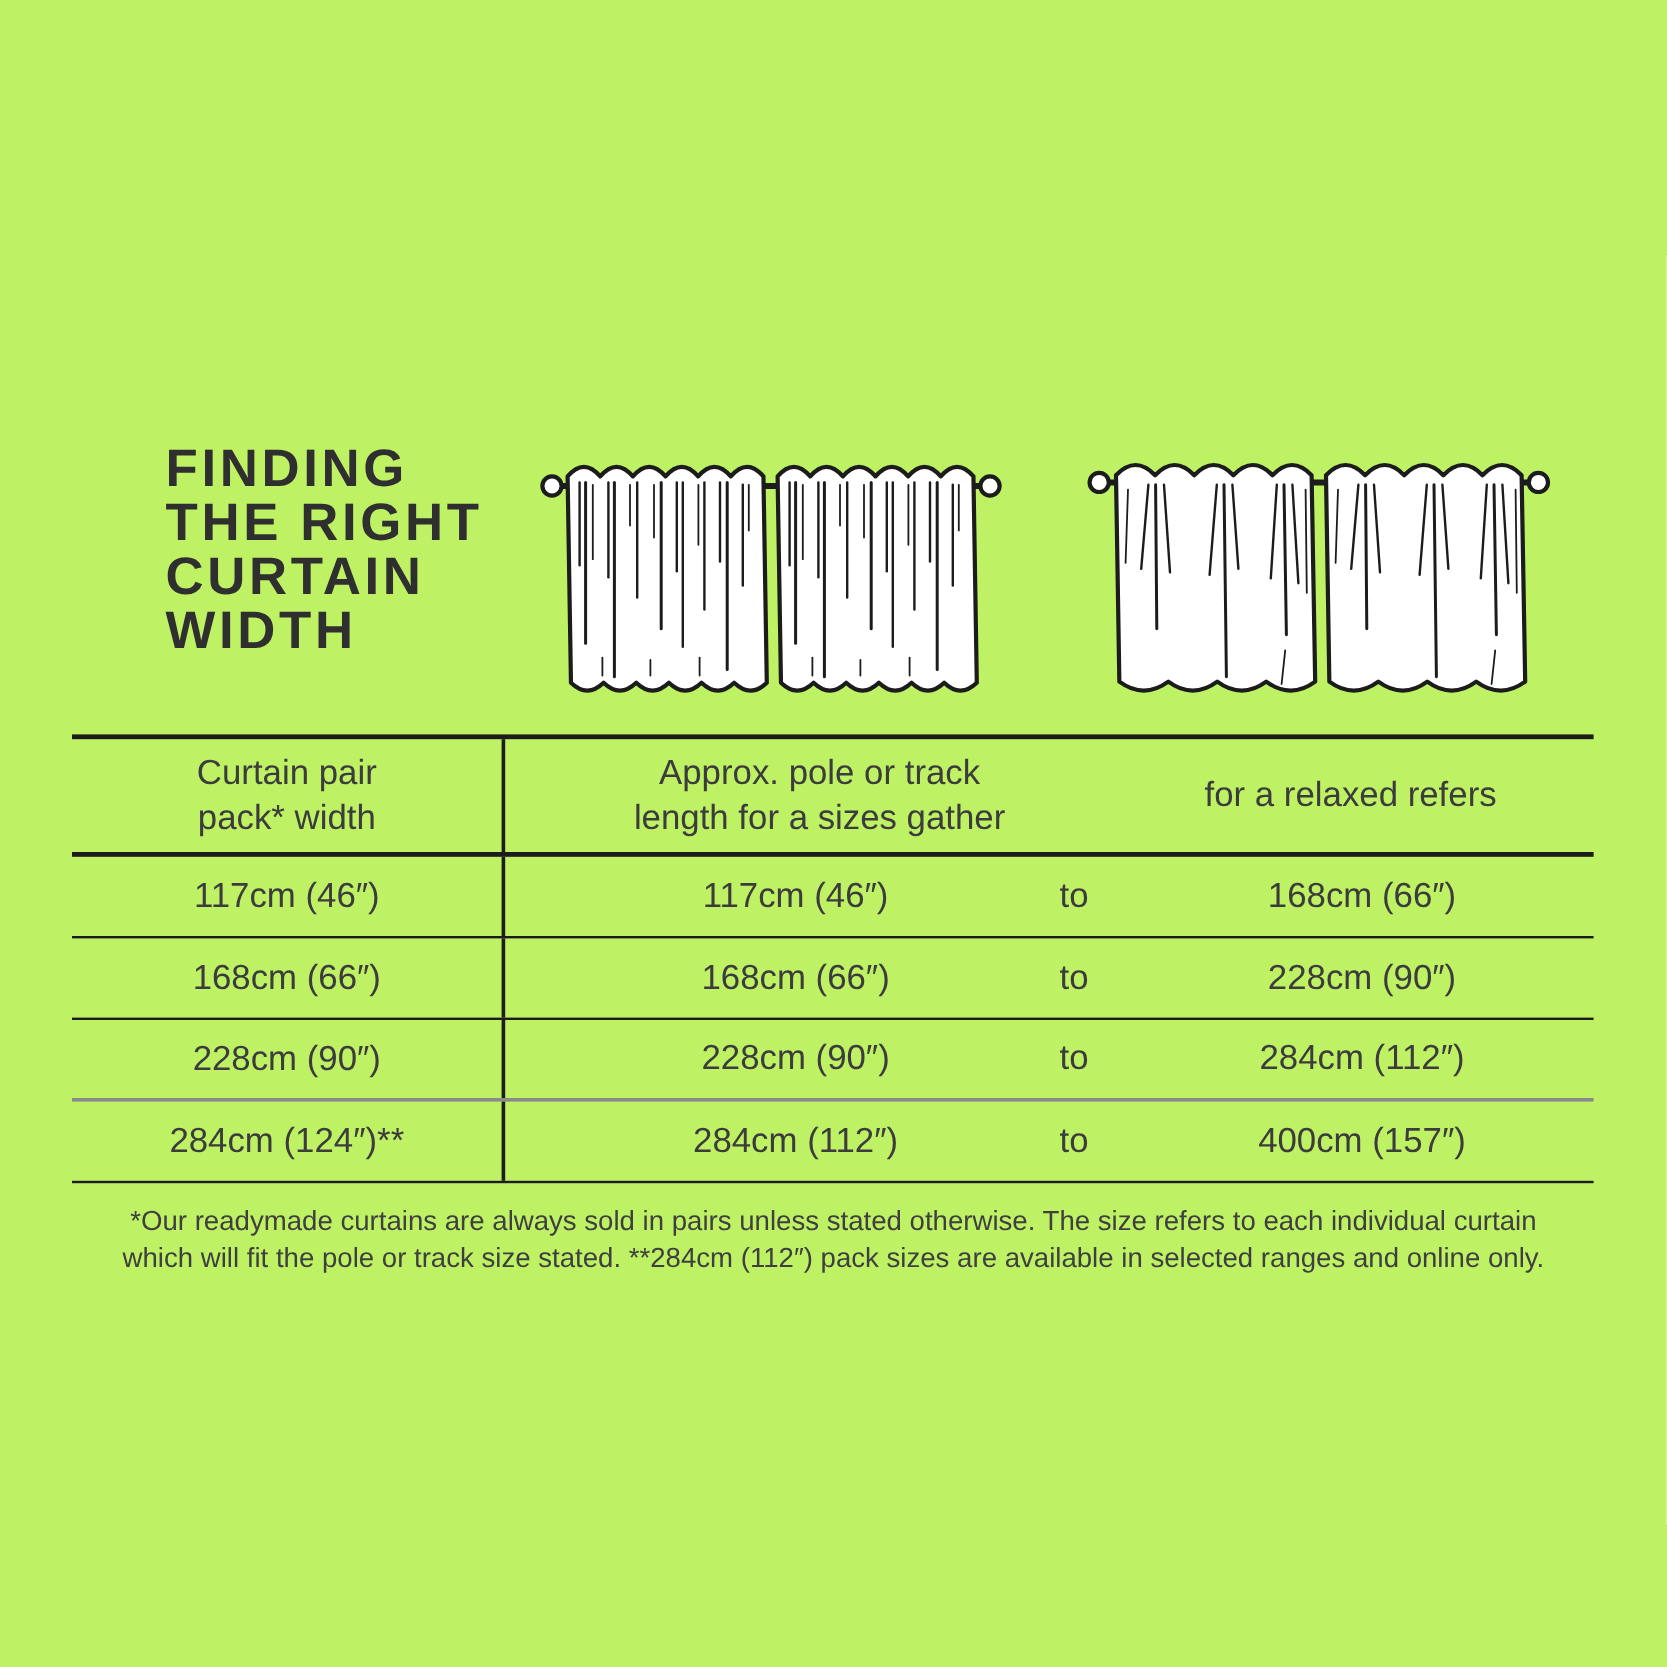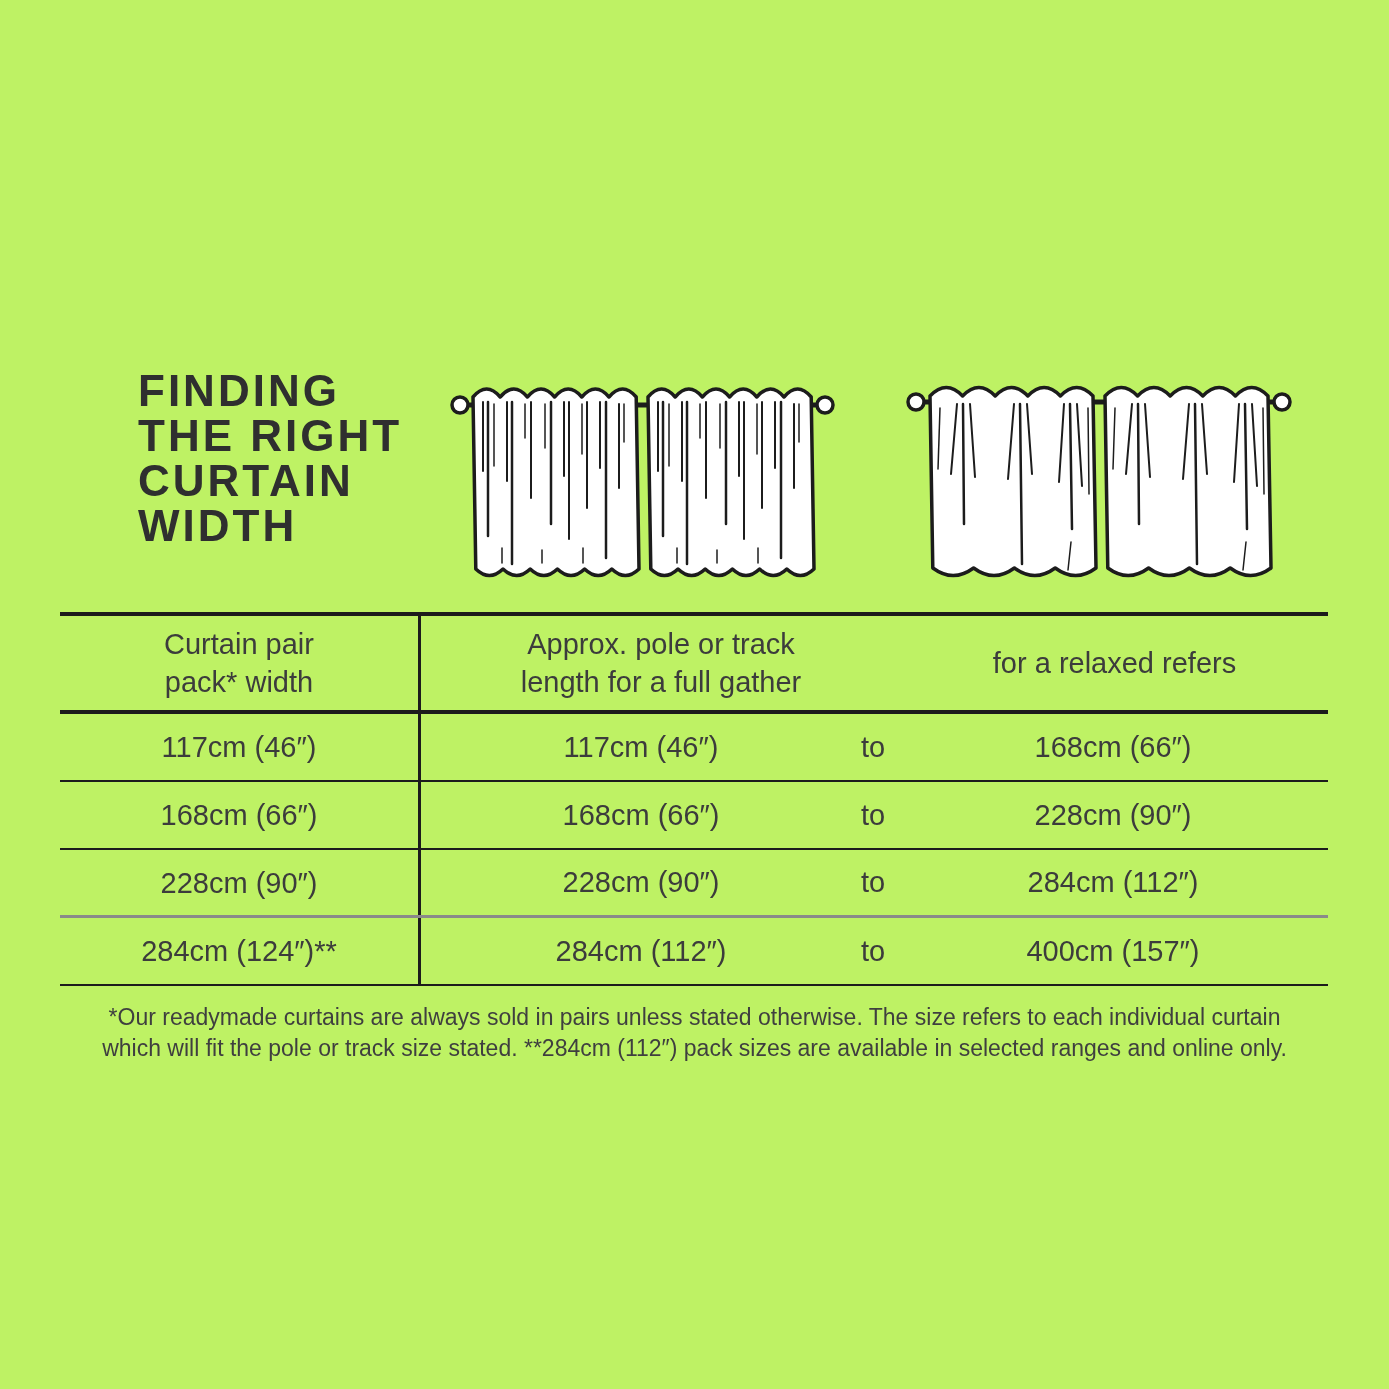--- a/index.html
+++ b/index.html
@@ -34,21 +34,21 @@
   
   .size-table{
     position:absolute;
     left:60px;
     top:612px;
     width:1268px;
     border-top:4px solid #1c1c1c;
     color:#3c3c3c;
     font-size:29px;
   }
-  .t-row{display:flex;}
+  .t-row{display:flex;gap:22px;}
   .t-row.header{height:94px;border-bottom:4px solid #1c1c1c;}
   .t-row.r1,.t-row.r2{height:66px;border-bottom:2px solid #1c1c1c;}
   .t-row.r3{height:65px;border-bottom:3px solid #8a8a8a;}
   .t-row.r4{height:66px;border-bottom:2px solid #1c1c1c;}
   .c1{
     width:361px;
     flex:none;
     border-right:3px solid #1c1c1c;
     box-sizing:border-box;
     display:flex;
@@ -159,21 +159,21 @@
   <div class="size-table">
 
     <div class="t-row header">
       <div class="c1">
         <span>Curtain pair</span>
         <span>pack* width</span>
       </div>
       <div class="cr">
         <div class="h2">
           <div>Approx. pole or track</div>
-          <div>length for a full gather</div>
+          <div>length for a sizes gather</div>
         </div>
         <div class="h3">
           <div>for a relaxed refers</div>
         </div>
       </div>
     </div>
 
     <div class="t-row r1">
       <div class="c1">117cm (46″)</div>
       <div class="cr">

